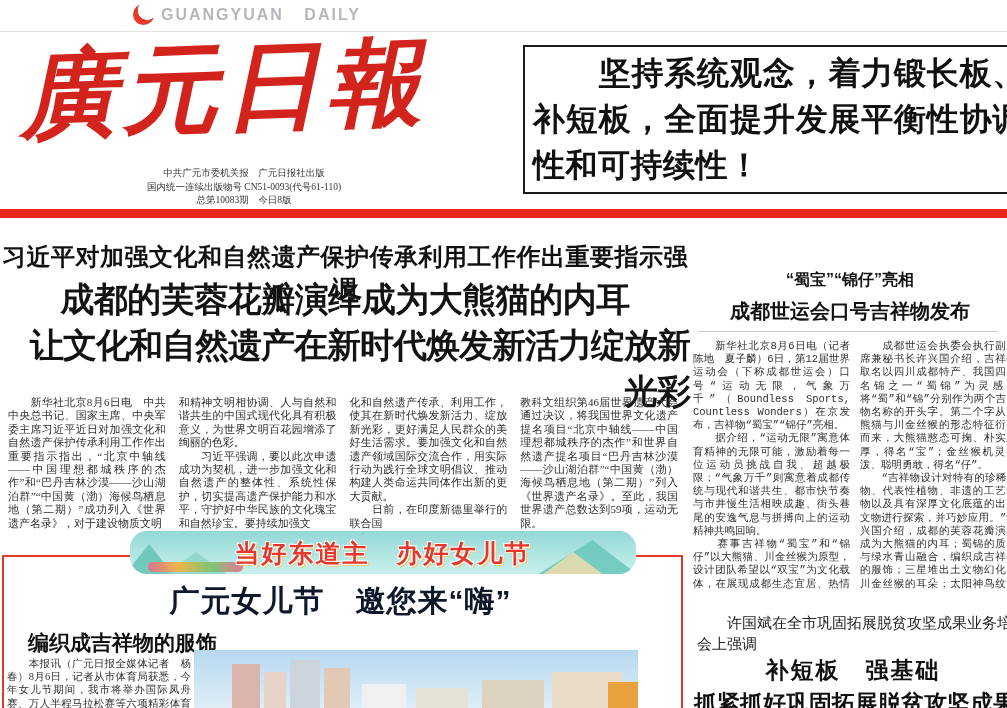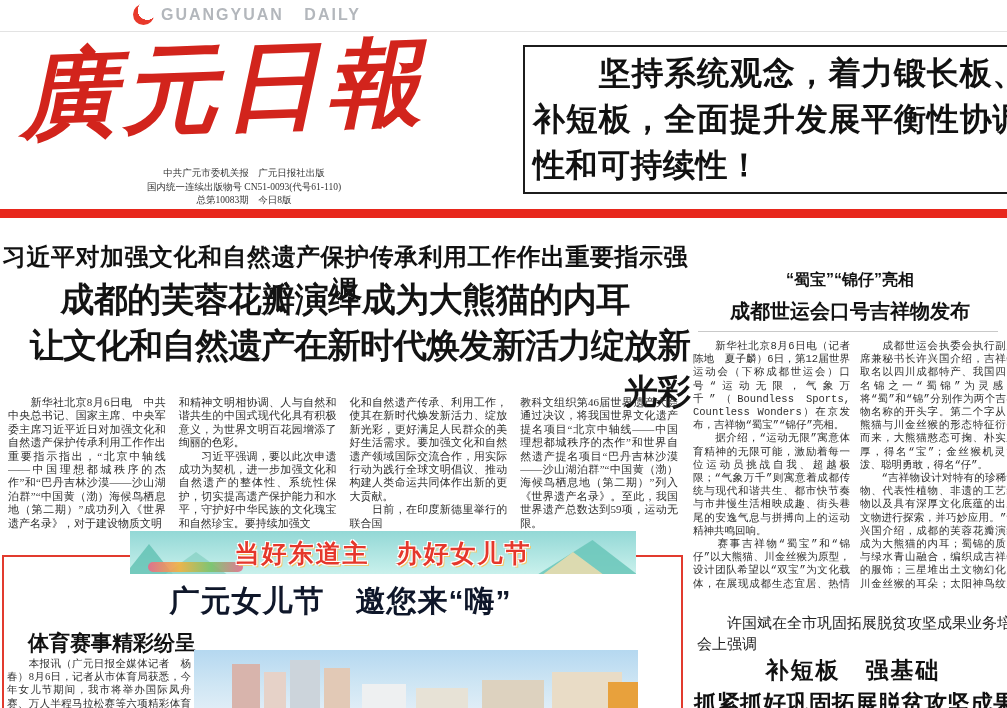--- a/index.html
+++ b/index.html
@@ -44,21 +44,21 @@
   .mascot-rule{position:absolute;left:698px;top:331px;width:300px;height:1px;background:#c9c9c9;}
   .mascot-cols{position:absolute;left:693px;top:340px;width:324px;height:250px;display:flex;gap:10px;overflow:hidden;}
   .mcol{width:157px;font-family:Liberation Mono, monospace;font-size:10.5px;line-height:13.2px;
         text-align:justify;color:#2e2e2e;white-space:pre-line;}
   
   .festival-box{position:absolute;left:2px;top:555px;width:677px;height:153px;
                 border:2px solid #e23b2e;border-bottom:none;}
   
   .banner{position:absolute;left:130px;top:531px;width:506px;height:43px;overflow:hidden;
           background:linear-gradient(180deg,#9adboa,#c8f0ee);
-          background:linear-gradient(180deg,#93d8d6,#c9f1ec);}
+          background:linear-gradient(180deg,#93d8d6,#c9f1ec);border-radius:17px;}
   .banner .mtn-l1{position:absolute;left:-8px;bottom:-4px;width:90px;height:34px;background:#5fc0b2;
                   clip-path:polygon(0 100%,30% 0,60% 100%);opacity:.8;}
   .banner .mtn-l2{position:absolute;left:30px;bottom:-4px;width:90px;height:26px;background:#8ad2c4;
                   clip-path:polygon(0 100%,40% 0,80% 100%);opacity:.8;}
   .banner .boat{position:absolute;left:18px;bottom:2px;width:95px;height:10px;border-radius:5px;
                 background:linear-gradient(90deg,#e86a8a,#f3b13f,#7ac36a,#e86a8a);opacity:.9;}
   .banner .mtn-r1{position:absolute;right:-6px;bottom:-4px;width:110px;height:38px;background:#68c6b8;
                   clip-path:polygon(0 100%,55% 0,100% 100%);opacity:.85;}
   .banner .mtn-r2{position:absolute;right:28px;bottom:-4px;width:70px;height:26px;background:#e8dcae;
                   clip-path:polygon(0 100%,50% 0,100% 100%);opacity:.9;}
@@ -139,21 +139,21 @@
   <div class="banner">
     <div class="mtn-l1"></div>
     <div class="mtn-l2"></div>
     <div class="boat"></div>
     <div class="mtn-r1"></div>
     <div class="mtn-r2"></div>
     <div class="banner-slogan">当好东道主　办好女儿节</div>
   </div>
 
   <div class="festival-h">广元女儿节　邀您来“嗨”</div>
-  <div class="sports-h">体育赛事精彩纷呈</div>
+  <div class="sports-h">编织成吉祥物的服饰</div>
   <div class="sports-body">　　本报讯（广元日报全媒体记者　杨春）8月6日，记者从市体育局获悉，今年女儿节期间，我市将举办国际凤舟赛、万人半程马拉松赛等六项精彩体育赛事，</div>
 
   <div class="photo">
     <div class="bld w" style="left:38px;width:28px;height:50px;background:#d8b4ac;"></div>
     <div class="bld w" style="left:70px;width:22px;height:42px;background:#e6d2c8;"></div>
     <div class="bld w" style="left:96px;width:30px;height:54px;background:#ccd4db;"></div>
     <div class="bld w" style="left:130px;width:26px;height:46px;background:#e2c9b6;"></div>
     <div class="bld" style="left:168px;width:44px;height:30px;background:#eef0f1;"></div>
     <div class="bld" style="left:222px;width:52px;height:26px;background:#e7e2d6;"></div>
     <div class="bld w" style="left:288px;width:62px;height:34px;background:#ddd2bf;"></div>

